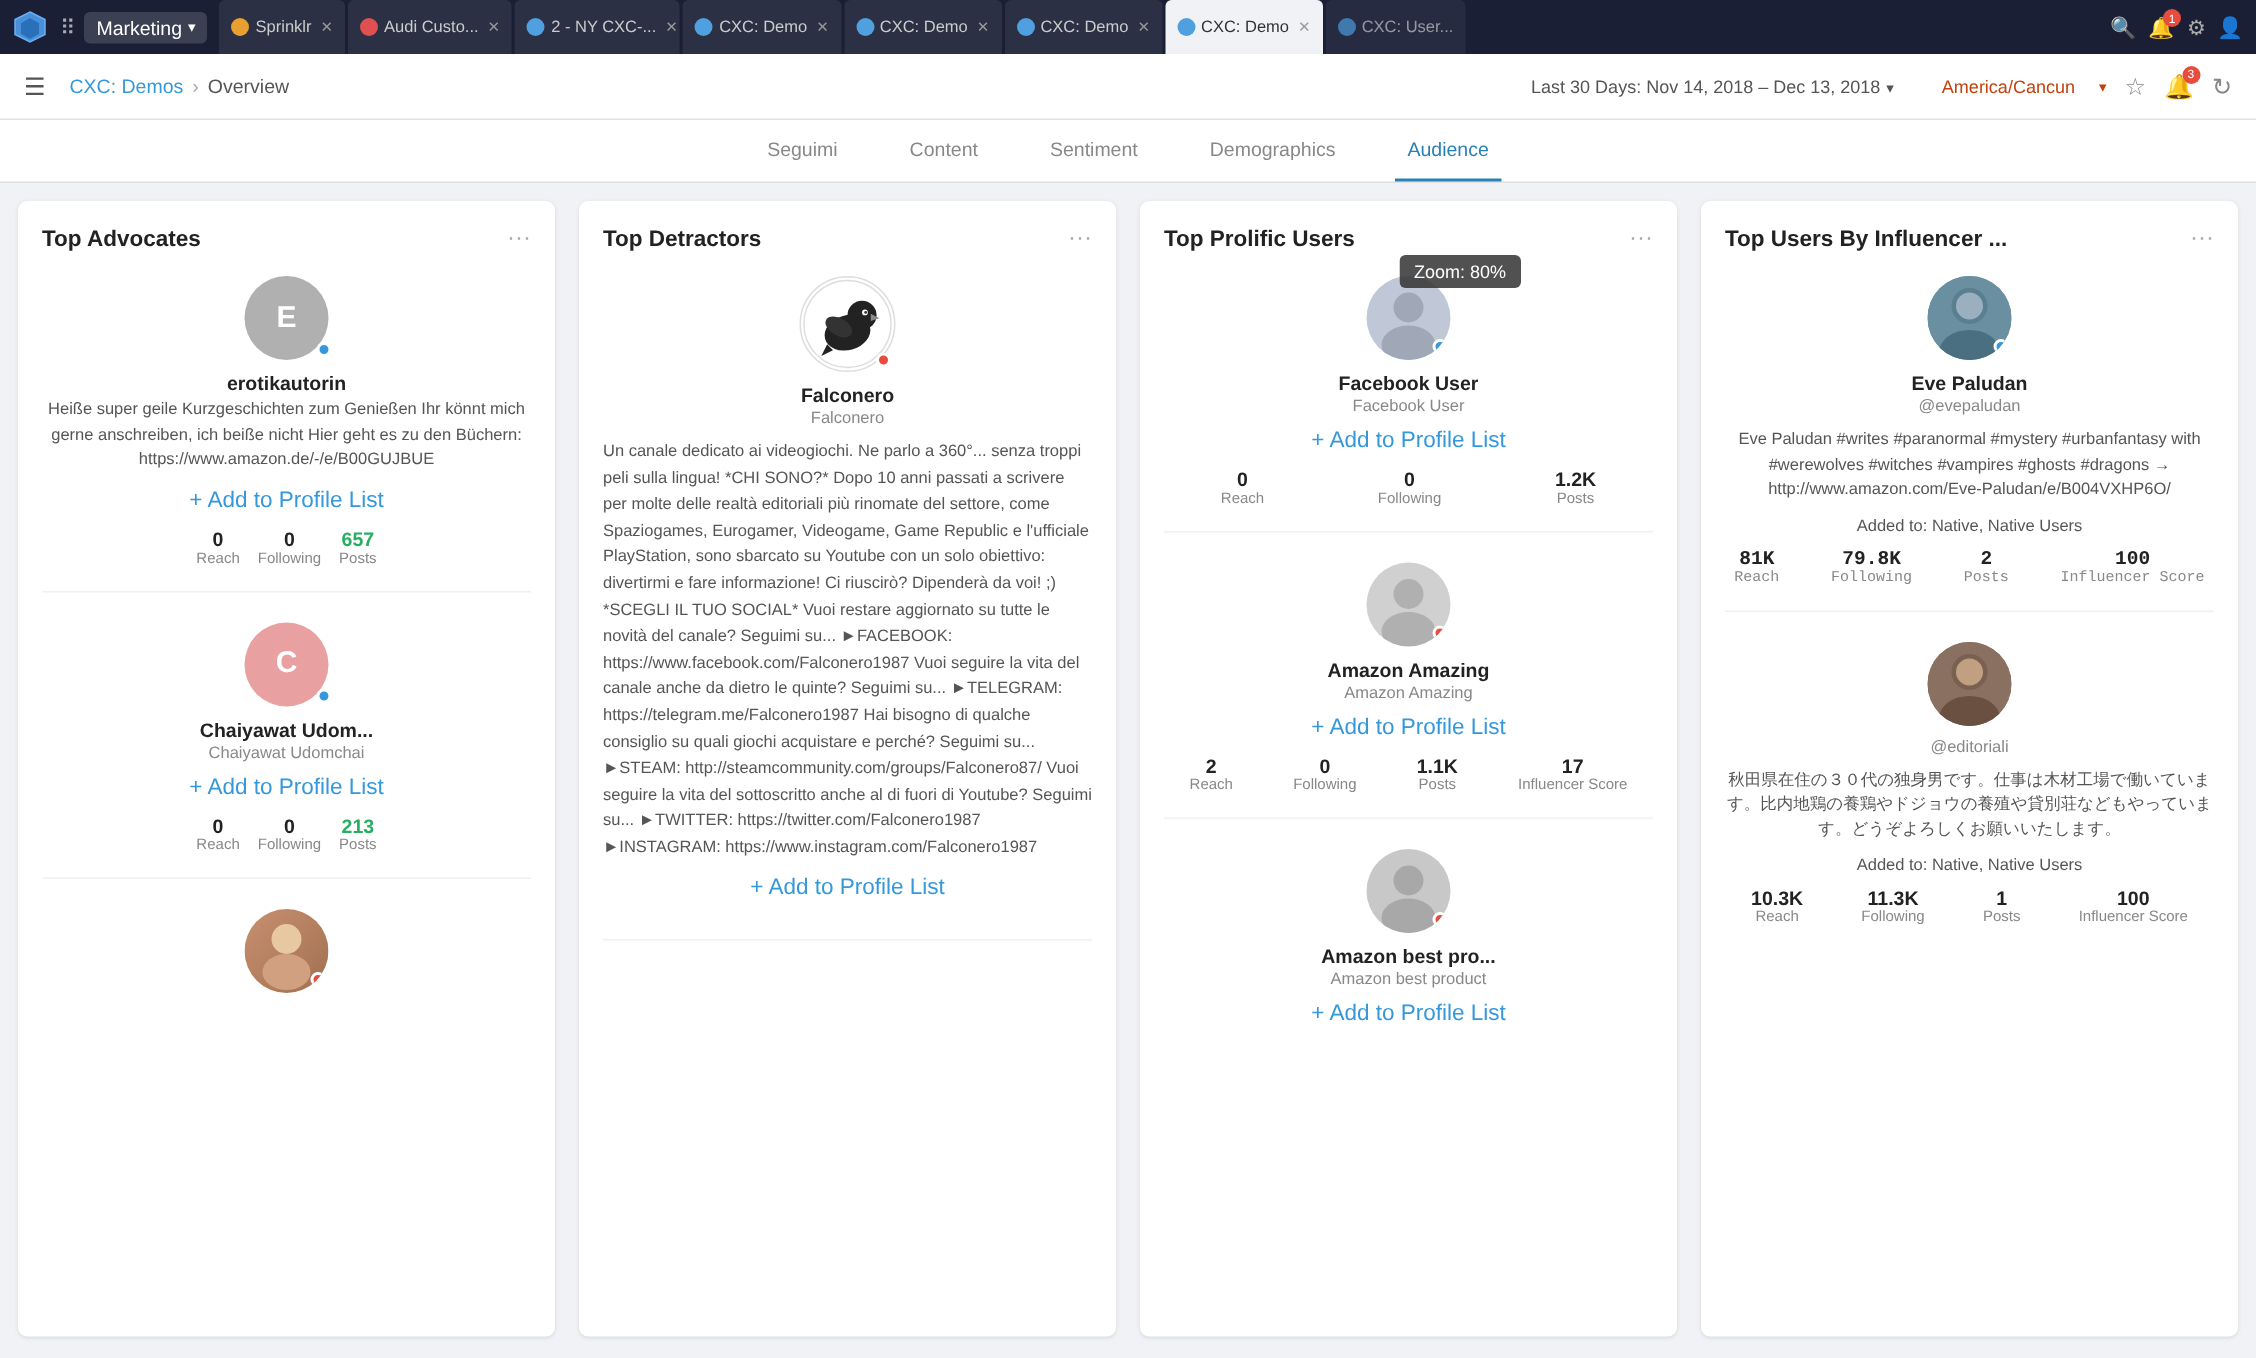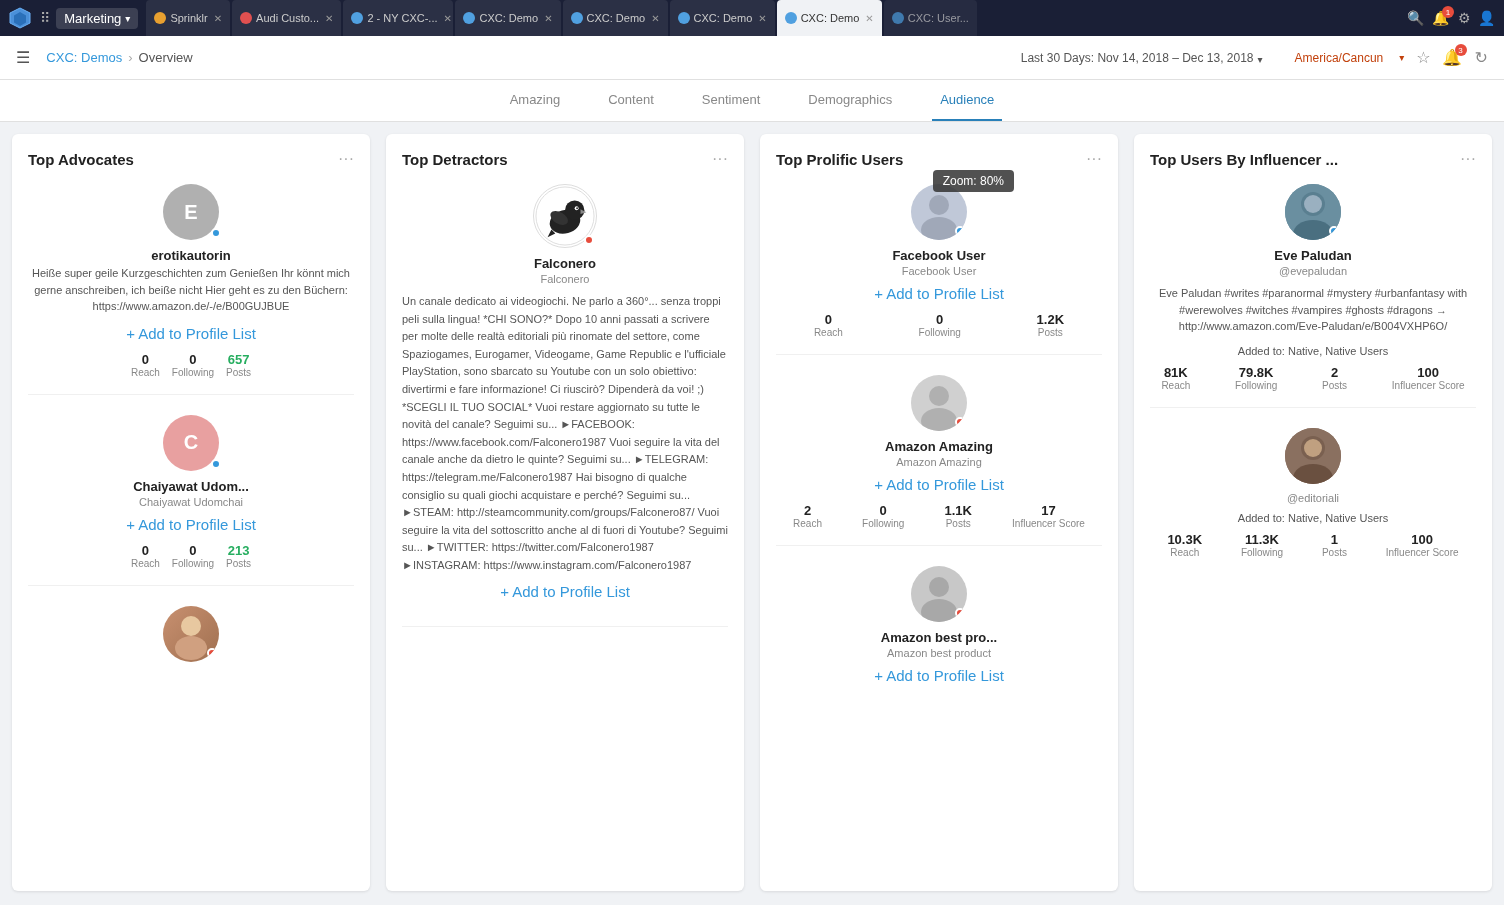--- a/index.html
+++ b/index.html
@@ -159,21 +159,21 @@
       <span style="font-size:10px;">▾</span>
     </div>
     <span class="icon-btn-sm">☆</span>
     <span class="icon-btn-sm" style="position:relative;">🔔<span class="badge">3</span></span>
     <span class="icon-btn-sm">↻</span>
   </div>
 </div>
 
 <div class="tabs-bar">
   <div class="tab-item">
-    <span>Amazing</span>
+    <span>Seguimi</span>
   </div>
   <div class="tab-item">
     <span>Content</span>
   </div>
   <div class="tab-item">
     <span>Sentiment</span>
   </div>
   <div class="tab-item">
     <span>Demographics</span>
   </div>
@@ -383,21 +383,21 @@
           <circle cx="28" cy="20" r="12" fill="#5a7f90"></circle>
           <ellipse cx="28" cy="50" rx="20" ry="14" fill="#4a6f80"></ellipse>
           <circle cx="28" cy="20" r="9" fill="#9ab0c0"></circle>
         </svg>
         <span class="blue-dot" style="bottom:4px;right:2px;"></span>
       </div>
       <div class="user-name">Eve Paludan</div>
       <div class="user-handle">@evepaludan</div>
       <div class="user-bio">Eve Paludan #writes #paranormal #mystery #urbanfantasy with #werewolves #witches #vampires #ghosts #dragons → http://www.amazon.com/Eve-Paludan/e/B004VXHP6O/</div>
       <div style="font-size:11px;color:#555;margin-bottom:8px;">Added to: Native, Native Users</div>
-      <div class="stats-3" style="flex-wrap:wrap;gap:22px;justify-content:space-around;">
+      <div class="stats-3" style="flex-wrap:wrap;gap:22px;justify-content:space-around;font-family:Liberation Mono, monospace;">
         <div class="stat">
           <div class="stat-value">81K</div>
           <div class="stat-label">Reach</div>
         </div>
         <div class="stat">
           <div class="stat-value">79.8K</div>
           <div class="stat-label">Following</div>
         </div>
         <div class="stat">
           <div class="stat-value">2</div>
@@ -413,20 +413,21 @@
     <div class="user-card" style="border-bottom:none;">
       <div style="width:56px;height:56px;border-radius:50%;background:#8a7060;margin:0 auto 8px;overflow:hidden;position:relative;">
         <svg viewBox="0 0 56 56" width="56" height="56">
           <rect width="56" height="56" fill="#8a7060"></rect>
           <circle cx="28" cy="20" r="12" fill="#7a6050"></circle>
           <ellipse cx="28" cy="50" rx="20" ry="14" fill="#6a5040"></ellipse>
           <circle cx="28" cy="20" r="9" fill="#c0a080"></circle>
         </svg>
       </div>
       <div class="user-handle">@editoriali</div>
+      <div class="user-bio">秋田県在住の３０代の独身男です。仕事は木材工場で働いています。比内地鶏の養鶏やドジョウの養殖や貸別荘などもやっています。どうぞよろしくお願いいたします。</div>
       <div style="font-size:11px;color:#555;margin-bottom:8px;">Added to: Native, Native Users</div>
       <div class="stats-3" style="flex-wrap:wrap;gap:4px;justify-content:space-around;">
         <div class="stat">
           <div class="stat-value">10.3K</div>
           <div class="stat-label">Reach</div>
         </div>
         <div class="stat">
           <div class="stat-value">11.3K</div>
           <div class="stat-label">Following</div>
         </div>

